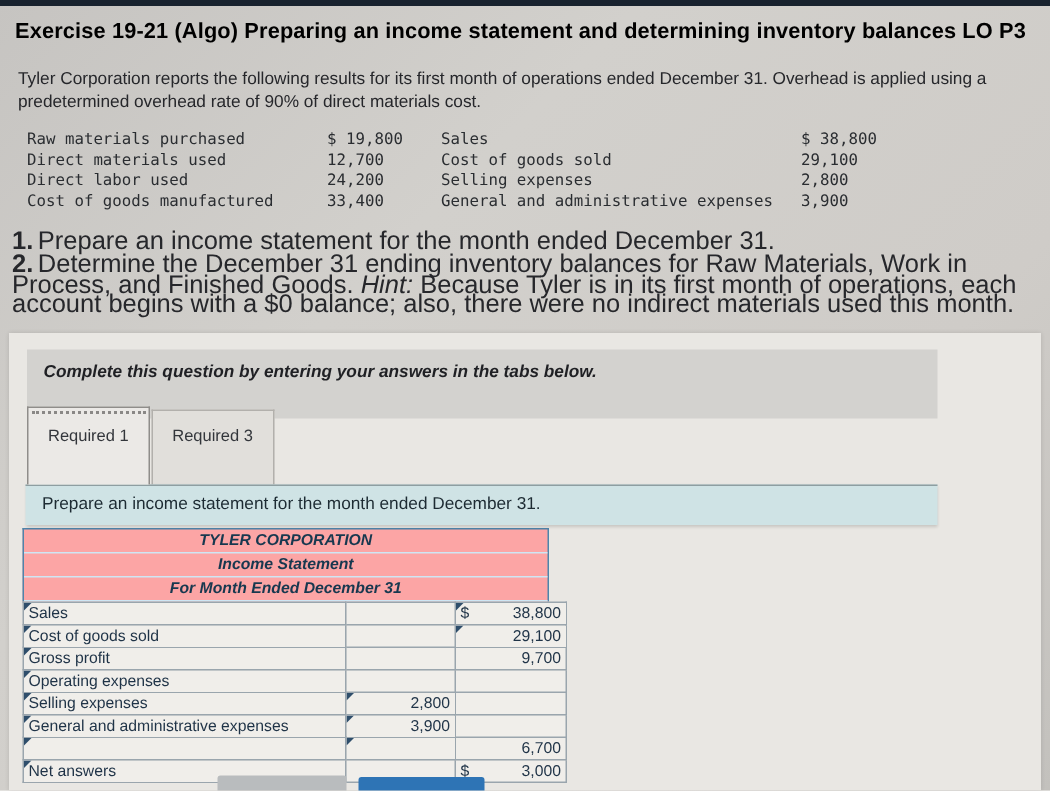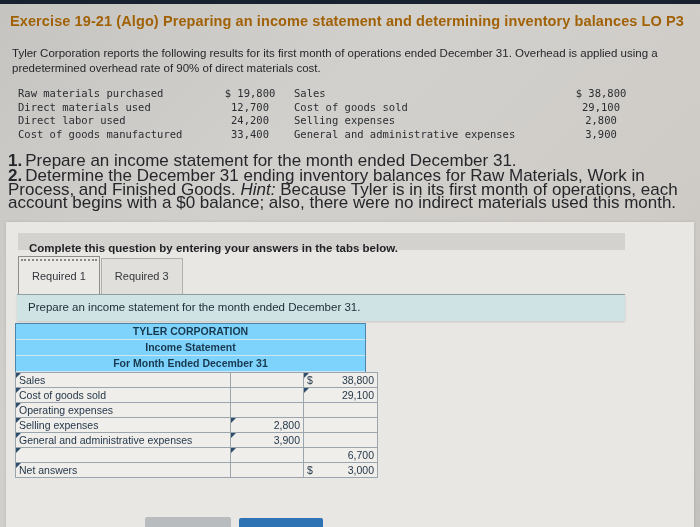--- a/index.html
+++ b/index.html
@@ -3,71 +3,71 @@
 <meta charset="utf-8">
 <style>
   html,body{margin:0;padding:0;}
   body{
     width:700px;height:527px;overflow:hidden;position:relative;
     font-family:"Liberation Sans",sans-serif;
     background:linear-gradient(135deg,#c6c4c1 0%,#d2d0cc 35%,#cfccc8 70%,#c3c1bd 100%);
   }
   .topbar{height:4px;background:#18222e;width:100%;}
   .title{
-    margin:9px 0 0 10px;font-size:14.5px;font-weight:bold;color:#a16207;
+    margin:9px 0 0 10px;font-size:14.5px;font-weight:bold;color:#000000;
     letter-spacing:.1px;
   }
   .desc{
     margin:17px 12px 0 12px;font-size:11.5px;line-height:15px;color:#26272b;
     max-width:672px;
   }
   .figures{
     margin:11px 0 0 18px;width:650px;
     font-family:"DejaVu Sans Mono","Liberation Mono",monospace;
     font-size:10.5px;line-height:13.5px;color:#2a2d31;
     display:grid;grid-template-columns:200px 64px 252px 1fr;
   }
-  .figures .c1,.figures .c3{text-align:center;}
+  .figures .c1,.figures .c3{text-align:left;}
   .figures .c2{padding-left:12px;}
   .reqs{margin:13px 12px 0 8px;font-size:17px;line-height:13.8px;color:#26272b;}
   .reqs p{margin:0 0 1px 0;}
   .reqs b{padding-right:3px;}
   .reqs i{font-style:italic;}
 
   .widget{
     position:absolute;left:6px;right:6px;top:222px;bottom:0;
     background:#e9e7e3;box-shadow:0 0 3px rgba(0,0,0,.12);
   }
   .gray-bar{
-    margin:11px 69px 0 12px;height:17px;background:#d3d2cf;
+    margin:11px 69px 0 12px;height:46px;background:#d3d2cf;
     font-size:11.5px;font-weight:bold;color:#1f2024;
-    padding:9px 0 0 11px;box-sizing:border-box;
+    padding:9px 0 0 11px;box-sizing:border-box;font-style:italic;
   }
   .tabs{margin:7px 0 0 12px;height:37px;display:flex;align-items:flex-end;}
   .tab{
-    font-size:11px;color:#33363b;padding:11px 13px 12px 13px;cursor:pointer;
+    font-size:11px;color:#33363b;padding:11px 13px 26px 13px;cursor:pointer;
     background:#e1dfdb;border:1px solid #b2b0ac;border-bottom:none;margin-right:1px;
     position:relative;
   }
   .tab.active{
     background:#ebe9e6;border:1px solid #8f8d8a;border-bottom:none;z-index:2;
     padding-top:13px;
   }
   .tab.active::before{
     content:"";position:absolute;top:2px;left:2px;right:2px;height:0;
     border-top:2px dotted #8a8886;
   }
   .task-bar{
     margin:0 69px 0 11px;height:27px;background:#cfe3e5;
     border-top:1px solid #8e9ea1;box-shadow:0 1px 2px rgba(0,0,0,.15);
     font-size:11.5px;color:#1d2b33;padding:6px 0 0 11px;box-sizing:border-box;
     position:relative;z-index:1;
   }
   .stmt{margin:2px 0 0 9px;width:351px;}
-  .stmt-head{background:#7dd3fc;border:1px solid #4d85ab;border-bottom:none;}
+  .stmt-head{background:#fca5a5;border:1px solid #4d85ab;border-bottom:none;font-style:italic;}
   .stmt-head div{
     height:15px;line-height:15px;text-align:center;font-size:10.5px;font-weight:bold;
     color:#17384f;border-bottom:1px solid #cfe6f4;
   }
   table.grid{border-collapse:collapse;width:351px;table-layout:fixed;}
   table.grid td{
     height:14px;padding:0 3px;font-size:10.5px;color:#1f3347;
     background:#f0eeea;border:1px solid #9aa5ad;overflow:hidden;white-space:nowrap;
   }
   td.lab{width:208px;}
@@ -148,20 +148,25 @@
                 <span>38,800</span>
               </span>
             </td>
       </tr>
       <tr>
         <td class="lab input">Cost of goods sold</td>
         <td class="mid"></td>
         <td class="rgt input">29,100</td>
       </tr>
       <tr>
+        <td class="lab input">Gross profit</td>
+        <td class="mid"></td>
+        <td class="rgt computed">9,700</td>
+      </tr>
+      <tr>
         <td class="lab input">Operating expenses</td>
         <td class="mid"></td>
         <td class="rgt"></td>
       </tr>
       <tr>
         <td class="lab input">Selling expenses</td>
         <td class="mid input">2,800</td>
         <td class="rgt"></td>
       </tr>
       <tr>

